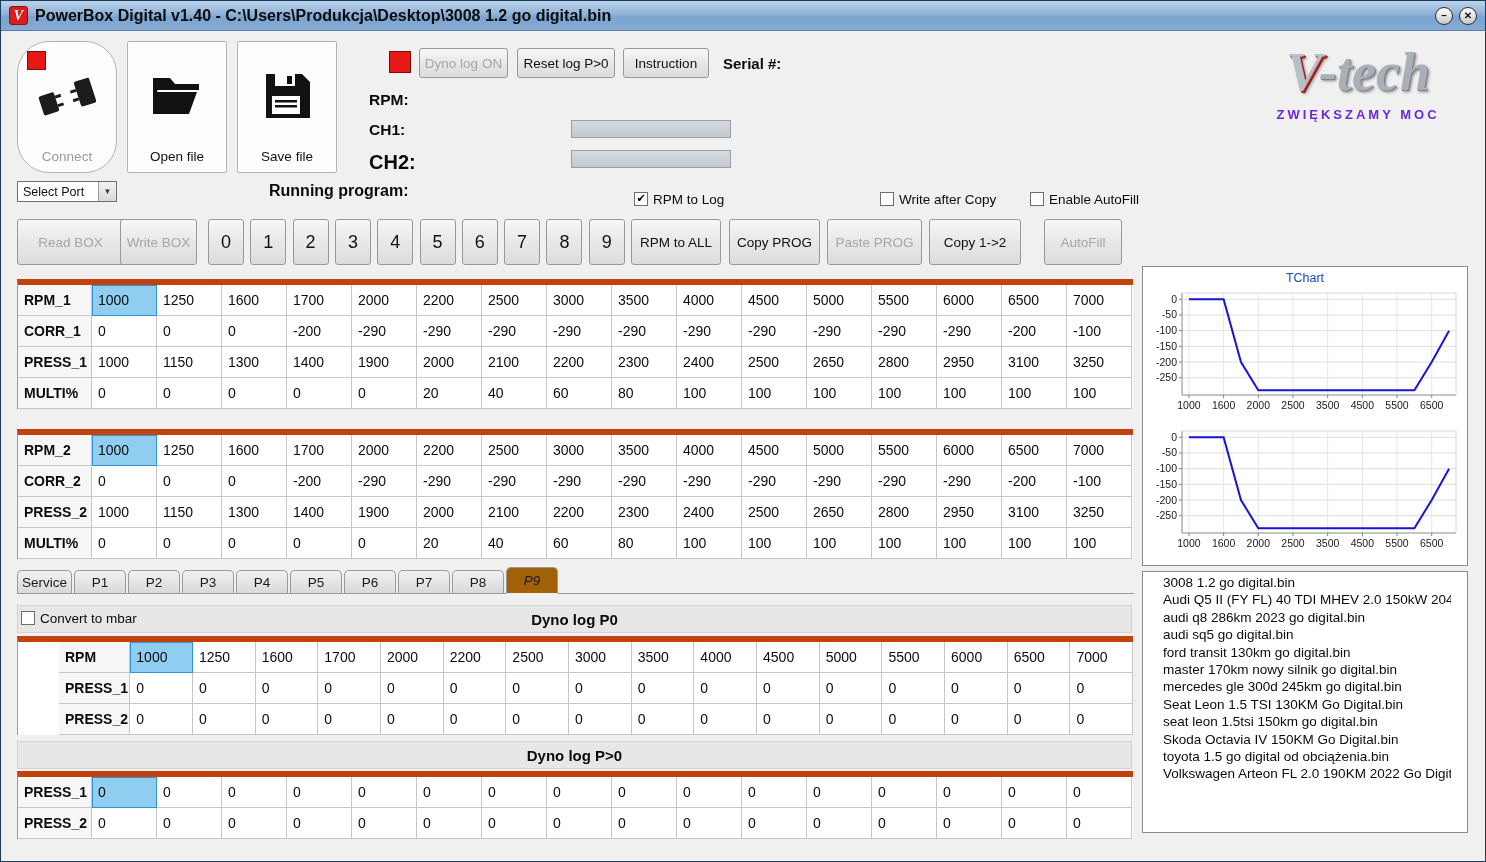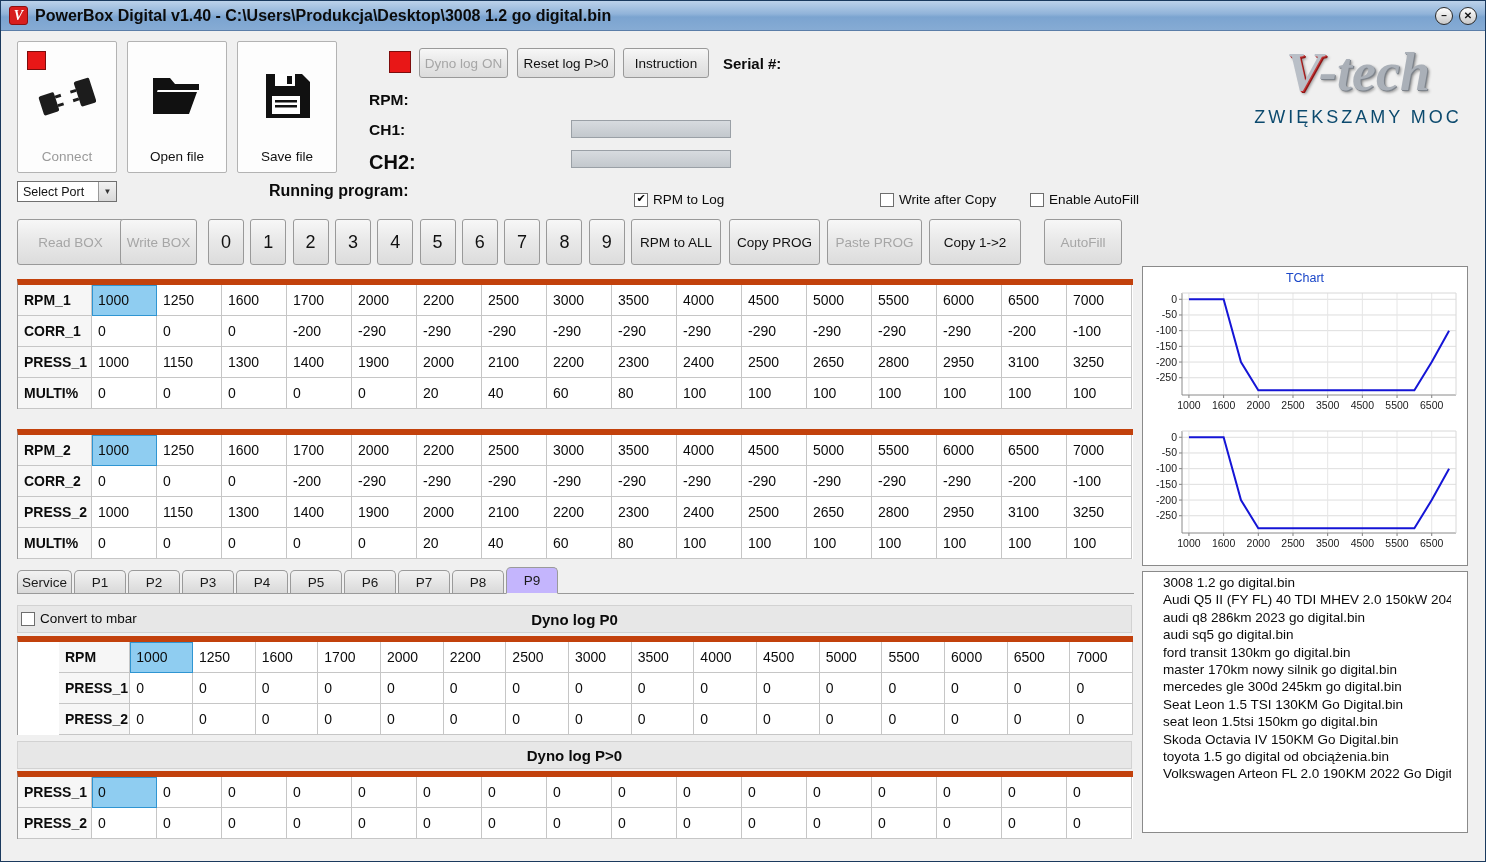--- a/index.html
+++ b/index.html
@@ -46,49 +46,49 @@
   .bar { position:absolute; width:160px; height:18px;
     background:linear-gradient(180deg,#d7dbdf,#c3c8cd); border:1px solid #9aa0a6; }
 
   .select { position:absolute; left:16px; top:150px; width:100px; height:21px; background:#fff;
     border:1px solid #707070; display:flex; align-items:center; font-size:12.5px; }
   .select .txt { flex:1; padding-left:5px; color:#111; }
   .select .select-arrow { width:18px; height:100%; border-left:1px solid #9a9a9a;
     background:linear-gradient(180deg,#f2f2f2,#d8d8d8); font-size:8px; color:#333;
     display:flex; align-items:center; justify-content:center; }
 
-  .check { position:absolute; display:flex; align-items:center; gap:5px; font-size:13.5px; color:#0b0b0b; }
+  .check { position:absolute; display:flex; gap:5px; font-size:13.5px; color:#0b0b0b; }
   .check .box { width:14px; height:14px; background:#fff; border:1px solid #6e6e6e;
     display:flex; align-items:center; justify-content:center; font-size:11px; color:#000; }
   .check.checked .box::after { content:"\2714"; position:relative; top:-1px; }
 
   
   .vtech { position:absolute; right:22px; top:12px; width:210px; text-align:center; }
   .vtech-text { font:italic bold 54px "Liberation Serif",serif; color:#aab0b8;
     text-shadow:1px 1px 0 #7e848c, 2px 2px 3px rgba(0,0,0,.45); line-height:58px; }
   .vtech-text .vv { color:#b9bfc7; text-shadow:1px 1px 0 #c23333, 2px 2px 0 #8d1414, 3px 3px 3px rgba(0,0,0,.4); }
-  .vtech-sub { font-size:18px; font-weight:normal; letter-spacing:3px; color:#0c4a6e; margin-top:6px; }
+  .vtech-sub { font-size:13px; font-weight:bold; letter-spacing:3px; color:#6d28d9; margin-top:6px; }
 
   
   .grid-table { position:absolute; left:16px; border-top:6px solid #c2410c; border-left:1px solid #9c9c9c;
     background:#fff; width:1116px; }
   .grid-row { display:flex; }
   .grid-cell { width:65px; height:31px; border-right:1px solid #c6c6c6; border-bottom:1px solid #c6c6c6;
     font-size:14px; color:#0b0b0b; display:flex; align-items:center; padding-left:6px; background:#fff;
     overflow:hidden; white-space:nowrap; }
   .grid-cell.hdr { width:74px; font-weight:bold; background:#f6f6f6; }
   .grid-cell.sel { background:#8fcdf1; outline:1px solid #2f95d2; outline-offset:-1px; }
 
   
   .tabstrip { position:absolute; left:16px; top:536px; width:1117px; height:27px;
     display:flex; align-items:flex-end; border-bottom:1px solid #9a9a9a; }
   .tab { height:23px; min-width:52px; padding:0 4px; display:flex; align-items:center; justify-content:center;
     font-size:13.5px; color:#1a1a1a; background:linear-gradient(180deg,#f2f2f2,#d9d9d9);
     border:1px solid #9a9a9a; border-bottom:none; border-radius:5px 5px 0 0; margin-right:2px; }
-  .tab.active { height:27px; background:#c4b5fd; margin-bottom:-1px; border-bottom:1px solid #f0f0f0; z-index:2; }
+  .tab.active { height:27px; background:#a16207; margin-bottom:-1px; border-bottom:1px solid #f0f0f0; z-index:2;font-style:italic; }
 
   .band { position:absolute; left:16px; width:1115px; height:28px; background:#e7e7e7;
     border:1px solid #d2d2d2; display:flex; align-items:center; justify-content:center; }
   .band-title { font-size:15px; font-weight:bold; color:#0b0b0b; }
 
   
   .chart-panel { position:absolute; left:1141px; top:235px; width:326px; height:300px;
     background:#fff; border:1px solid #8a8a8a; overflow:hidden; }
   .chart-title { text-align:center; font-size:12.5px; color:#1a46c8; padding-top:4px; }
   .chart-slot { width:320px; height:138px; margin:0 auto; }
@@ -107,21 +107,21 @@
     <span class="title-logo">V</span>
     <span class="title-text">PowerBox Digital v1.40 - C:\Users\Produkcja\Desktop\3008 1.2 go digital.bin</span>
     <div class="win-btns">
       <div class="win-btn">–</div>
       <div class="win-btn">✕</div>
     </div>
   </div>
 
   <div class="content">
 
-    <div class="bigbtn" style="left:16px;">
+    <div class="bigbtn" style="left:16px;border-radius:32px;">
       <span class="conn-led"></span>
       <svg class="icon" width="58" height="52" viewBox="0 0 58 52">
         <g fill="#1c1c1c" transform="rotate(-18 29 26)">
           <rect x="2" y="16" width="16" height="20" rx="2"></rect>
           <rect x="18" y="20" width="6" height="3"></rect>
           <rect x="18" y="29" width="6" height="3"></rect>
           <rect x="34" y="20" width="6" height="3"></rect>
           <rect x="34" y="29" width="6" height="3"></rect>
           <rect x="40" y="13" width="16" height="26" rx="2"></rect>
         </g>

